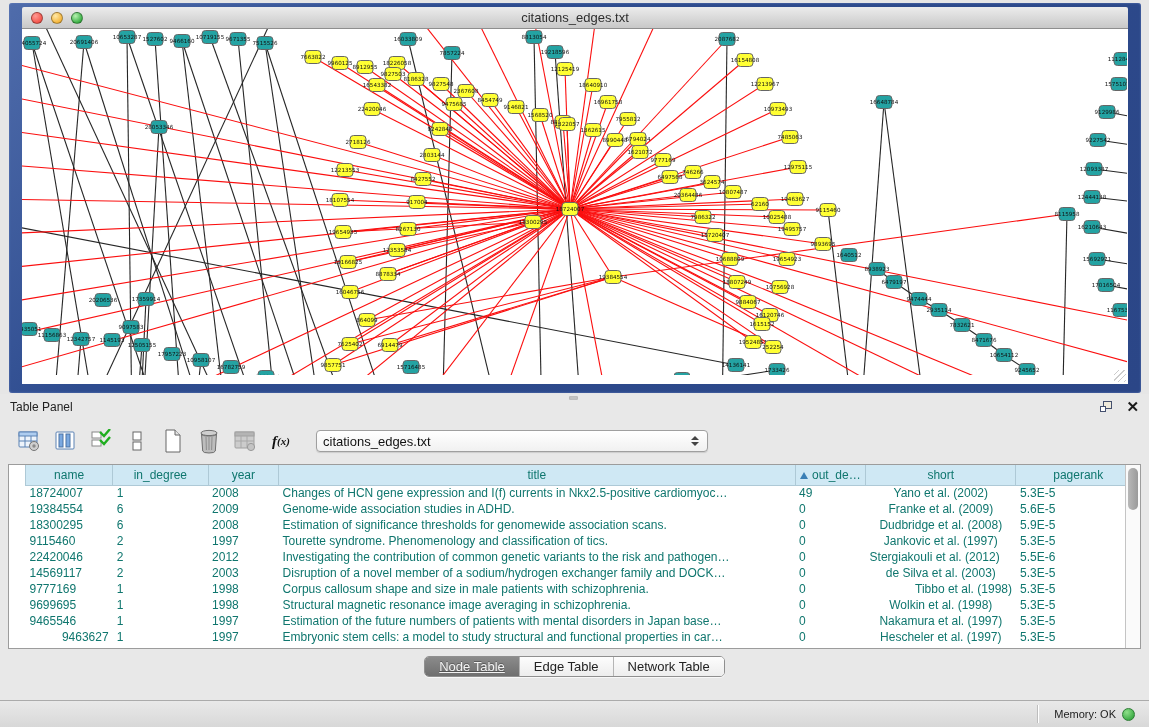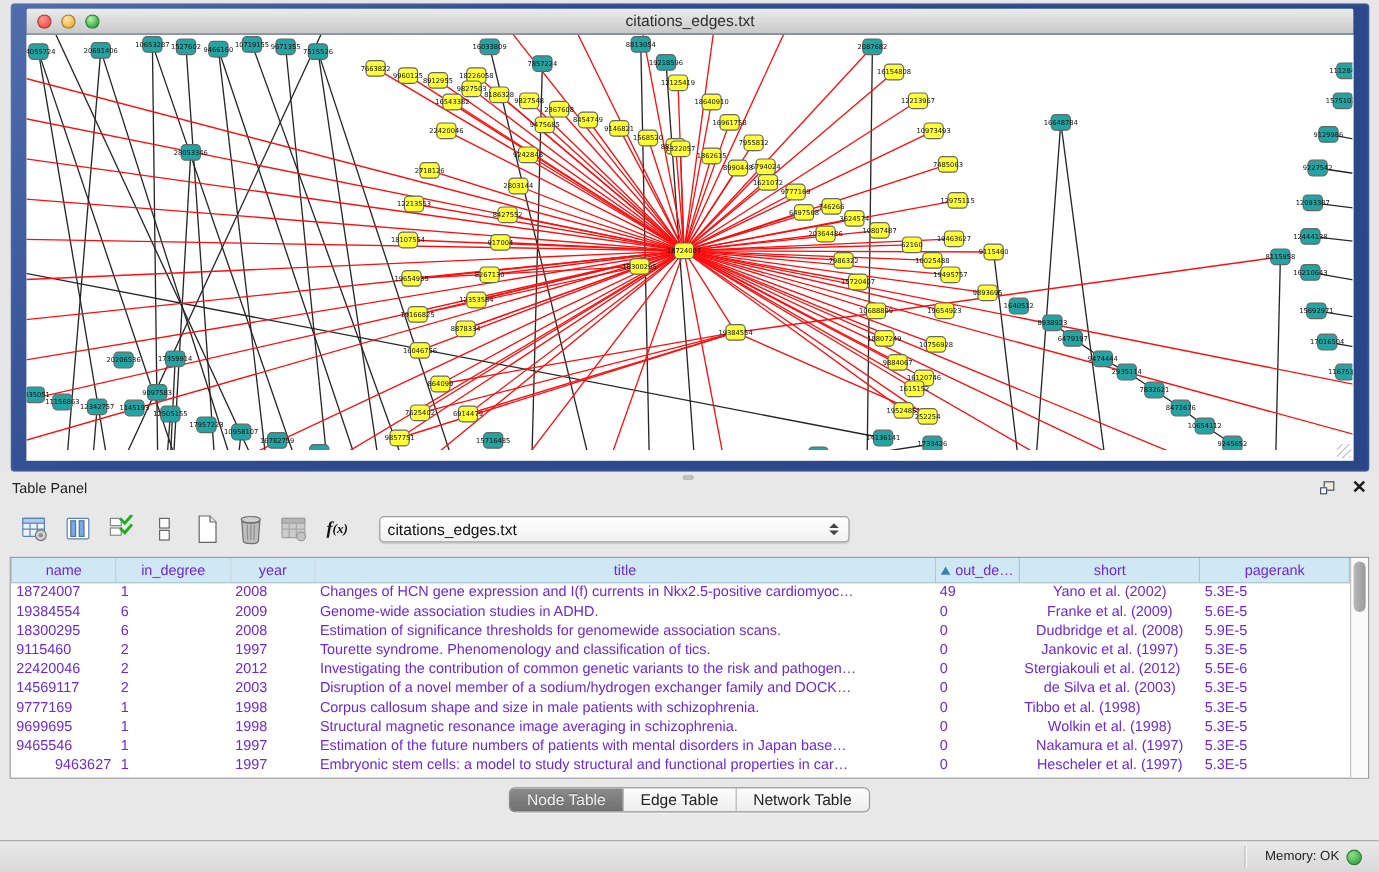--- a/index.html
+++ b/index.html
@@ -42,34 +42,34 @@
   .combo { margin-left:12px; width:392px; height:22px; background:linear-gradient(#ffffff,#f1f1f1);
     border:1px solid #9f9f9f; border-radius:4px; display:flex; align-items:center; padding:0 6px; box-shadow:0 1px 1px rgba(0,0,0,.12); }
   .combo-text { font-size:13px; color:#111; flex:1; }
   .combo-arrows { display:flex; flex-direction:column; gap:2px; padding-right:2px; }
   .combo-arrows i { display:block; width:0; height:0; border-left:4px solid transparent; border-right:4px solid transparent; }
   .arr-up { border-bottom:4px solid #444; }
   .arr-dn { border-top:4px solid #444; }
 
   .grid-box { margin-top:4px; border:1px solid #9c9c9c; background:#ffffff; height:185px; position:relative; display:flex; }
   .grid-main { flex:1; overflow:hidden; }
-  table.datagrid { border-collapse:collapse; width:100%; table-layout:fixed; font-size:12px; color:#6d28d9; }
+  table.datagrid { border-collapse:collapse; width:100%; table-layout:fixed; font-size:12px; color:#0f766e;margin-left:16px; }
   table.datagrid th { background:#cfe8f4; border:1px solid #aec9d6; border-top:none; font-weight:normal; font-size:12px;
     height:20px; padding:0 4px; text-align:center; overflow:hidden; white-space:nowrap; }
   table.datagrid td { height:16px; padding:0 4px; overflow:hidden; white-space:nowrap; border:none; }
   .sort-tri { display:inline-block; width:0; height:0; border-left:4px solid transparent; border-right:4px solid transparent;
     border-bottom:7px solid #3a7fb5; margin-right:4px; position:relative; top:0px; }
   .vscroll { width:15px; border-left:1px solid #c4c4c4; background:#fafafa; position:relative; }
   .vthumb { position:absolute; left:2px; top:3px; width:10px; height:42px; border-radius:6px; background:linear-gradient(90deg,#b8b8b8,#9a9a9a); }
 
   .tabs-row { height:34px; display:flex; align-items:center; justify-content:center; }
   .seg { display:flex; height:21px; border:1px solid #8f8f8f; border-radius:5px; overflow:hidden; background:#fbfbfb; box-shadow:0 1px 0 rgba(255,255,255,.7); }
   .seg-btn { padding:0 14px; display:flex; align-items:center; font-size:13px; color:#222; background:linear-gradient(#fdfdfd,#ededed); border-left:1px solid #b5b5b5; }
   .seg-btn:first-child { border-left:none; }
-  .seg-btn.active { background:linear-gradient(#8b8b8b,#6f6f6f); color:#f2f2f2; text-shadow:0 -1px 0 rgba(0,0,0,.3); }
+  .seg-btn.active { background:linear-gradient(#8b8b8b,#6f6f6f); color:#f2f2f2; text-shadow:0 -1px 0 rgba(0,0,0,.3);text-decoration:underline; }
 
   .statusbar { position:absolute; left:0; top:700px; width:1149px; height:27px;
     background:linear-gradient(#e9e9e9,#d8d8d8); border-top:1px solid #ababab; display:flex; align-items:center; }
   .mem { margin-left:auto; display:flex; align-items:center; gap:6px; padding-right:14px; }
   .mem-label { font-size:11px; color:#222; }
   .mem-dot { width:13px; height:13px; border-radius:50%; background:radial-gradient(circle at 35% 30%, #8fe08a,#3cab45 75%); border:1px solid #2d7d35; }
   .status-sep { width:1px; height:18px; background:#bdbdbd; margin-right:10px; box-shadow:1px 0 0 #fff; }
 </style>
 </head>
 <body>
@@ -909,21 +909,21 @@
                   <td style="text-align: left;">0</td>
                   <td style="text-align: center;">de Silva et al. (2003)</td>
                   <td style="text-align: left;">5.3E-5</td>
                 </tr>
                 <tr>
                   <td style="text-align: left;">9777169</td>
                   <td style="text-align: left;">1</td>
                   <td style="text-align: left;">1998</td>
                   <td style="text-align: left;">Corpus callosum shape and size in male patients with schizophrenia.</td>
                   <td style="text-align: left;">0</td>
-                  <td style="text-align: left;">Tibbo et al. (1998)</td>
+                  <td style="text-align: right;">Tibbo et al. (1998)</td>
                   <td style="text-align: left;">5.3E-5</td>
                 </tr>
                 <tr>
                   <td style="text-align: left;">9699695</td>
                   <td style="text-align: left;">1</td>
                   <td style="text-align: left;">1998</td>
                   <td style="text-align: left;">Structural magnetic resonance image averaging in schizophrenia.</td>
                   <td style="text-align: left;">0</td>
                   <td style="text-align: center;">Wolkin et al. (1998)</td>
                   <td style="text-align: left;">5.3E-5</td>

